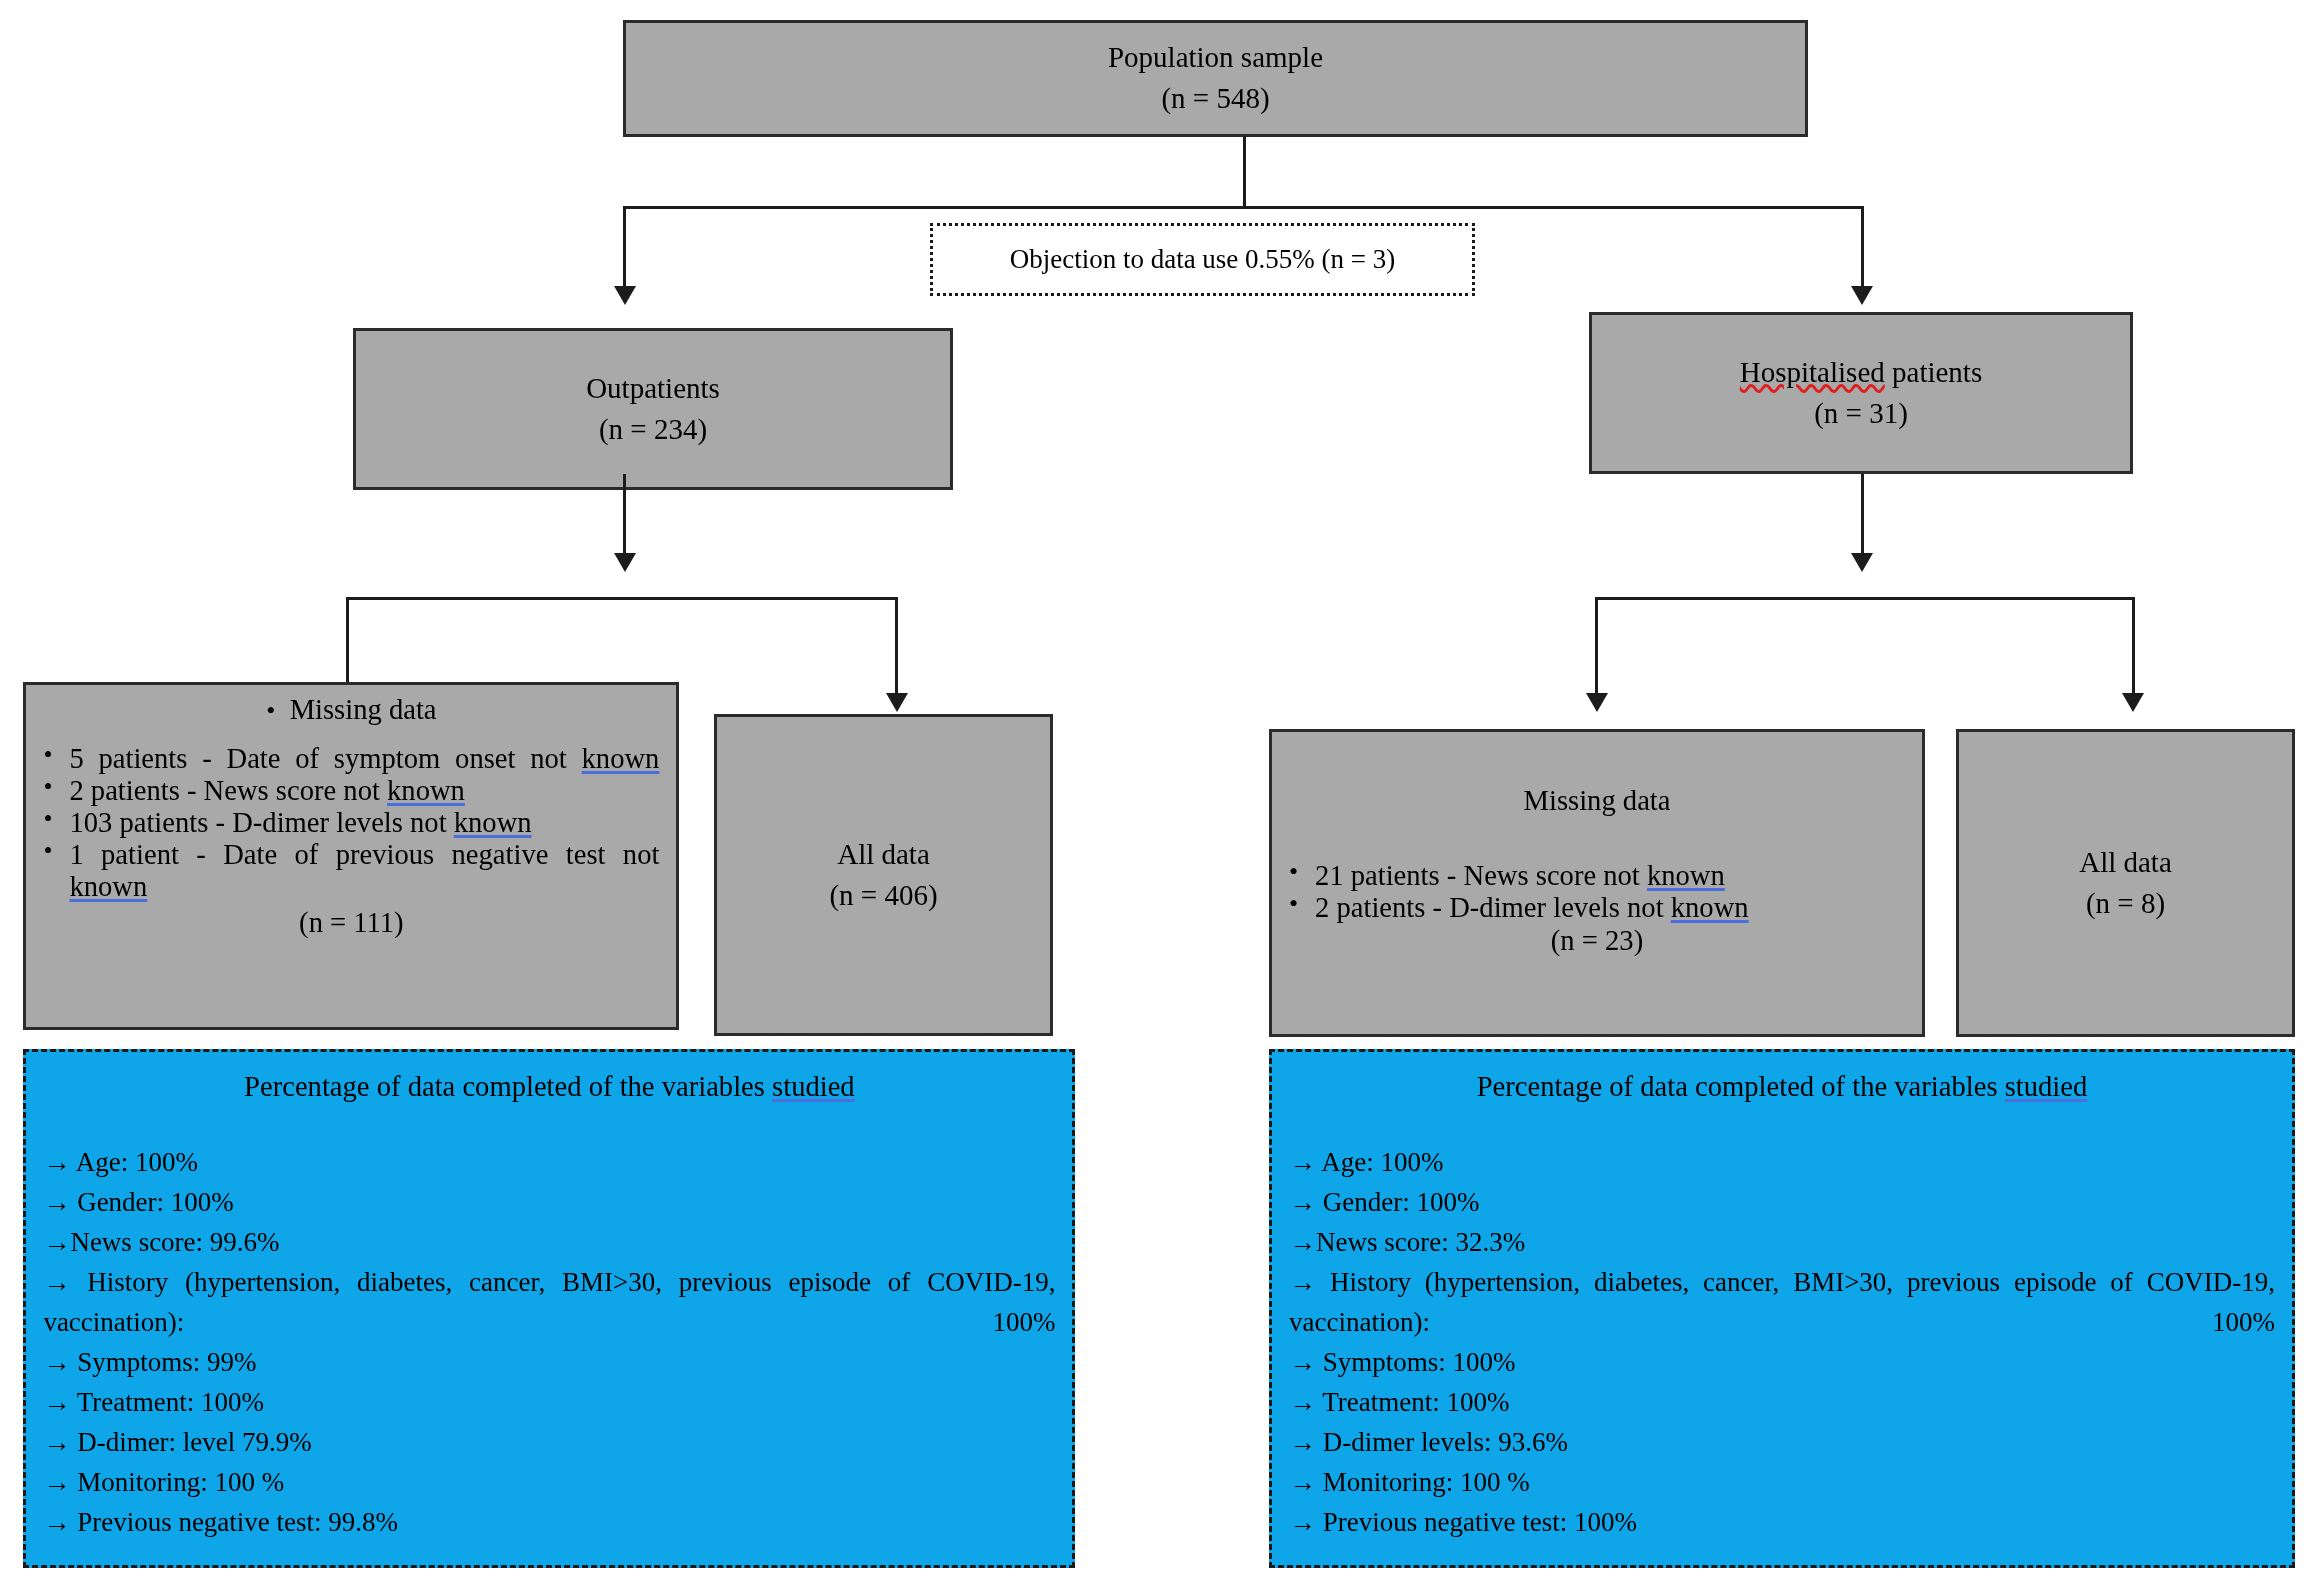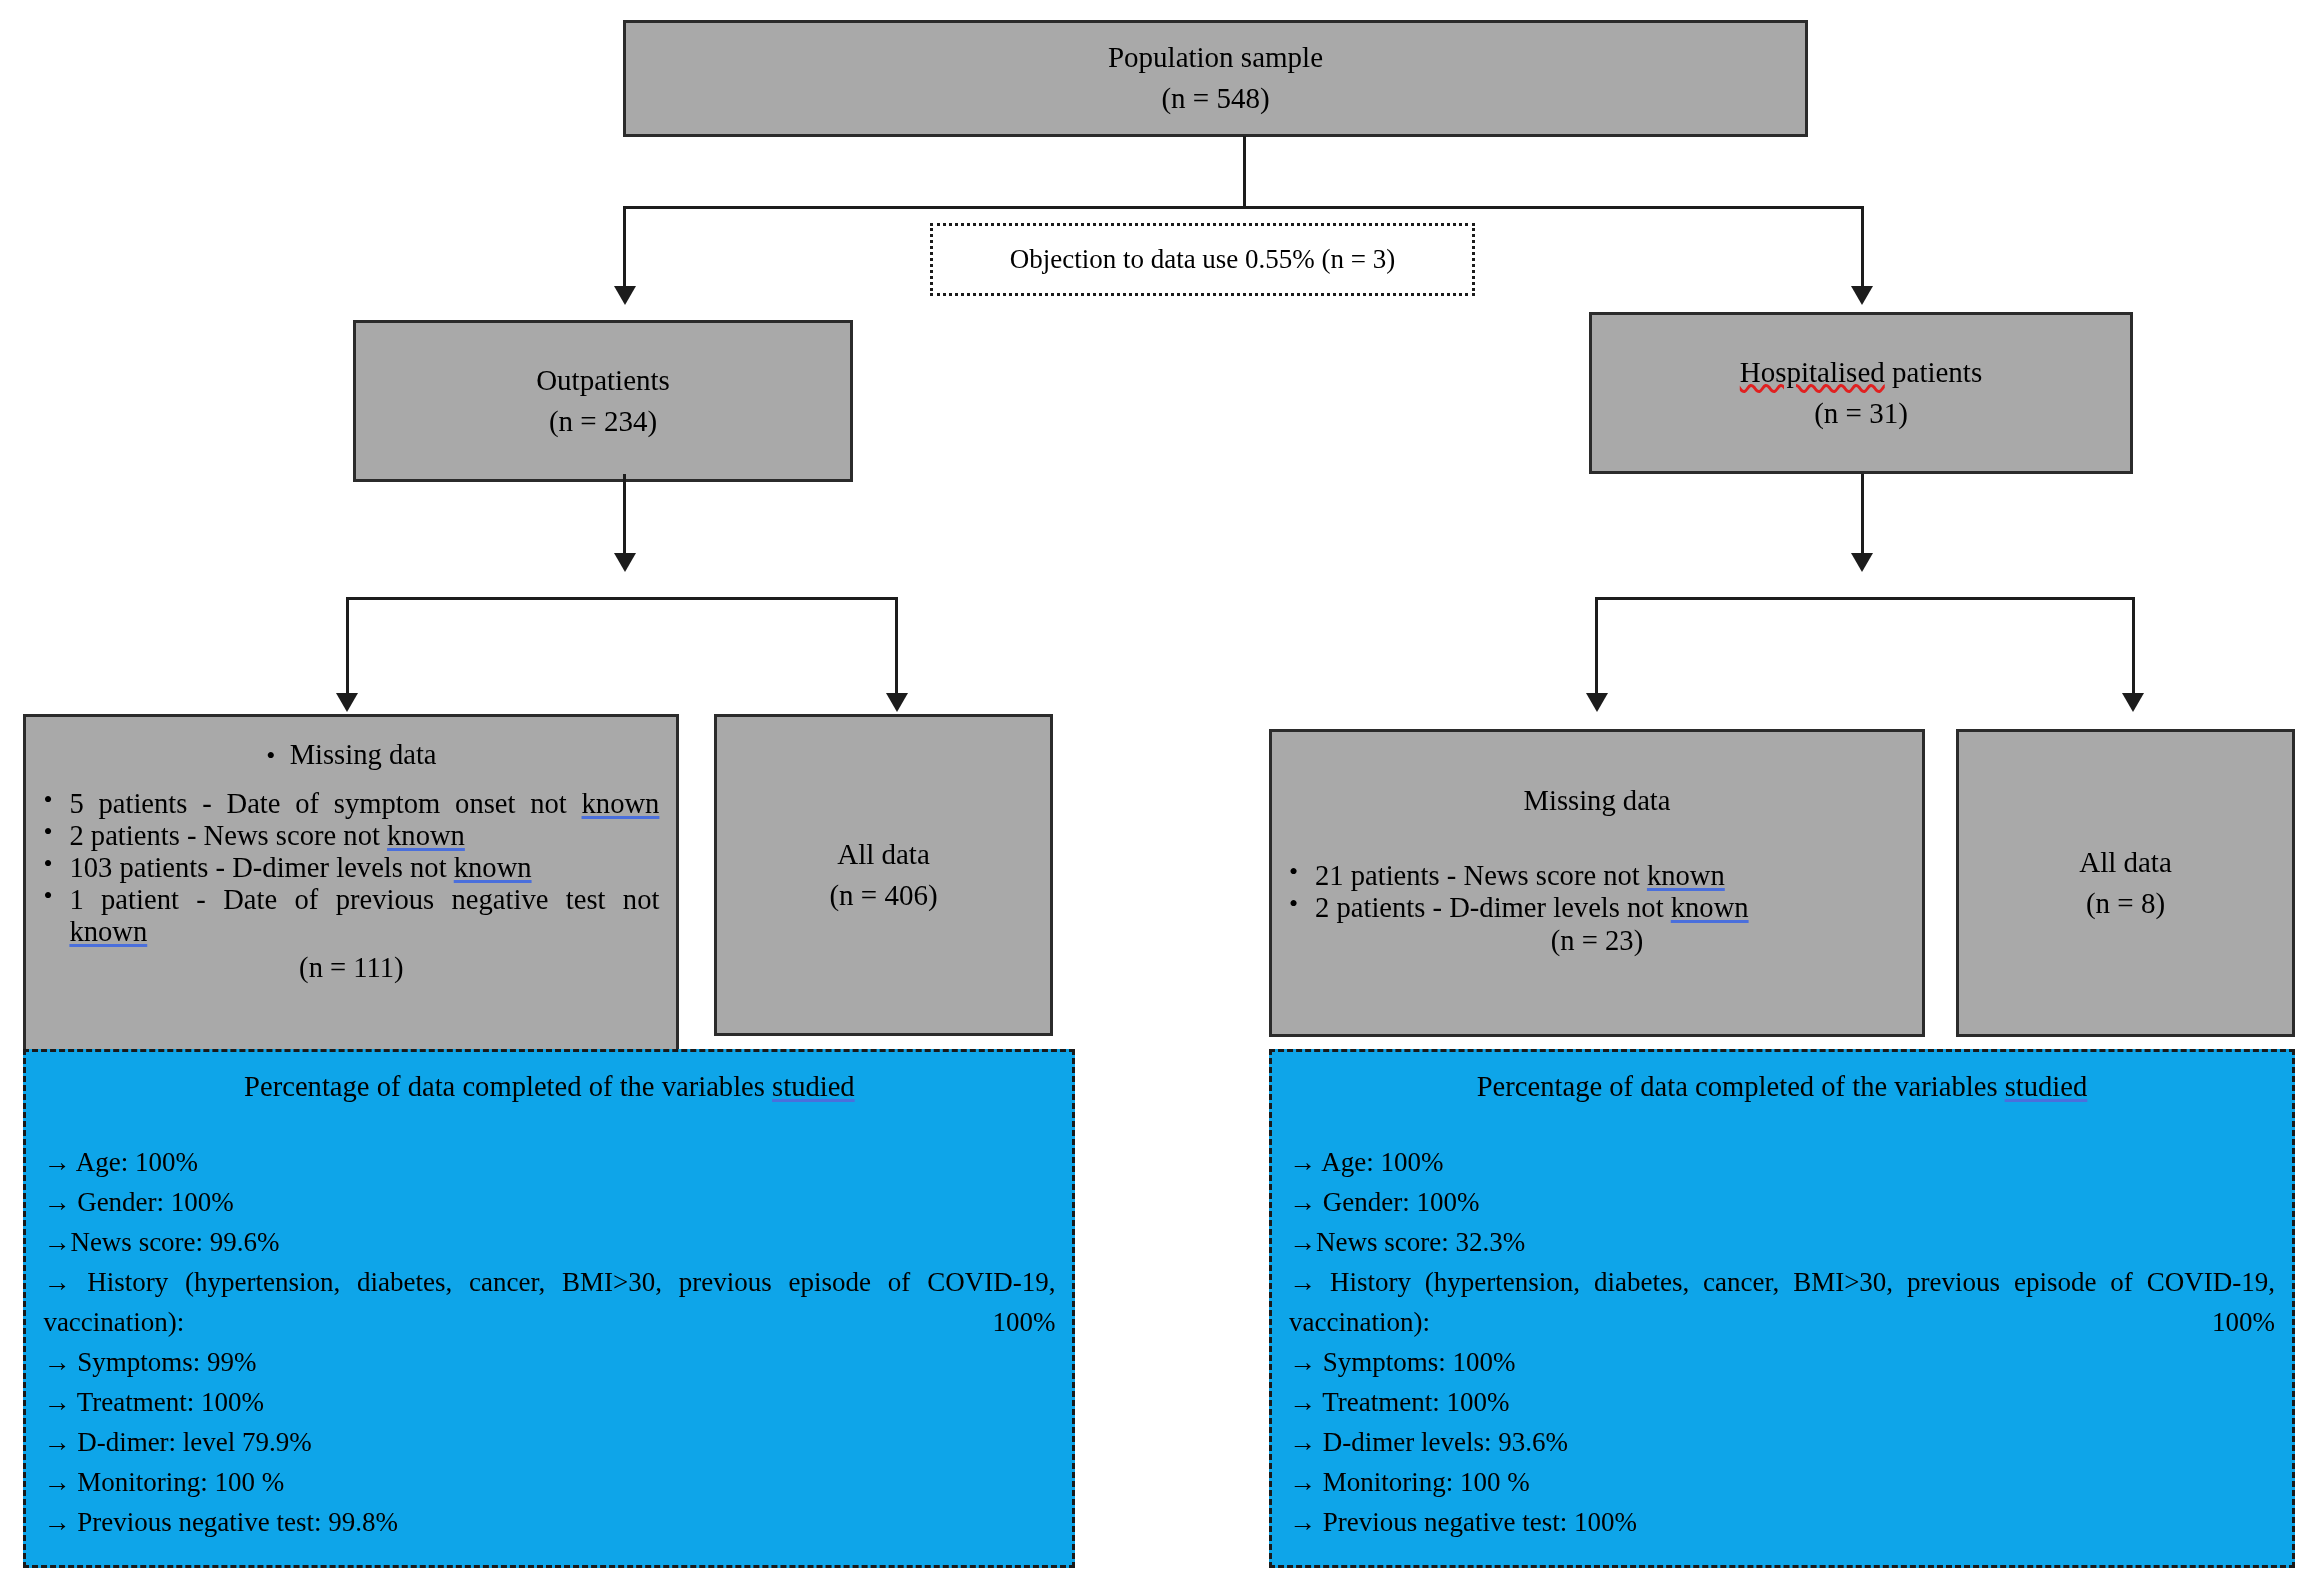--- a/index.html
+++ b/index.html
@@ -57,21 +57,21 @@
   <div class="hline" style="left:623px;top:206px;width:1240px;"></div>
   <div class="vline" style="left:623px;top:206px;height:84px;"></div>
   <div class="arw" style="left:614px;top:286px;"></div>
   <div class="vline" style="left:1861px;top:206px;height:84px;"></div>
   <div class="arw" style="left:1851px;top:286px;"></div>
 
   <div class="dotbox" style="left:930px;top:223px;width:545px;height:73px;">
     <span class="t42">Objection to data use 0.55% (n = 3)</span>
   </div>
 
-  <div class="box" style="left:353px;top:320px;width:500px;height:162px;">
+  <div class="box" style="left:353px;top:328px;width:600px;height:162px;">
     <span class="ln t45">Outpatients</span>
     <span class="ln t45">(n = 234)</span>
   </div>
 
   <div class="box" style="left:1589px;top:312px;width:544px;height:162px;">
     <span class="ln t45"><span class="spred">Hospitalised</span><span> patients</span></span>
     <span class="ln t45">(n = 31)</span>
   </div>
 
   <div class="vline" style="left:623px;top:474px;height:84px;"></div>
@@ -83,21 +83,21 @@
   <div class="arw" style="left:886px;top:693px;"></div>
 
   <div class="vline" style="left:1861px;top:474px;height:84px;"></div>
   <div class="arw" style="left:1851px;top:553px;"></div>
   <div class="hline" style="left:1595px;top:597px;width:539px;"></div>
   <div class="vline" style="left:1595px;top:597px;height:101px;"></div>
   <div class="arw" style="left:1586px;top:693px;"></div>
   <div class="vline" style="left:2132px;top:597px;height:101px;"></div>
   <div class="arw" style="left:2122px;top:693px;"></div>
 
-  <div class="mis" style="left:23.4px;top:714px;width:656px;height:348px;padding-top:22px;">
+  <div class="mis" style="left:23.4px;top:682px;width:656px;height:348px;padding-top:9px;">
     <div style="text-align:center;">
       <span class="t44" style="position:relative;padding-left:0;">
         <span style="font-size:26px;">•</span>&nbsp;&nbsp;<span>Missing data</span>
       </span>
     </div>
     <ul class="bl t44" style="margin-top:17px;">
       <li class="just" style="padding-right:17px;"><span>5 patients - Date of symptom onset not </span><span class="sp">known</span></li>
       <li><span>2 patients - News score not </span><span class="sp">known</span></li>
       <li><span>103 patients - D-dimer levels not </span><span class="sp">known</span></li>
       <li class="just" style="padding-right:17px;"><span>1 patient - Date of previous negative test not </span><span class="sp">known</span></li>

